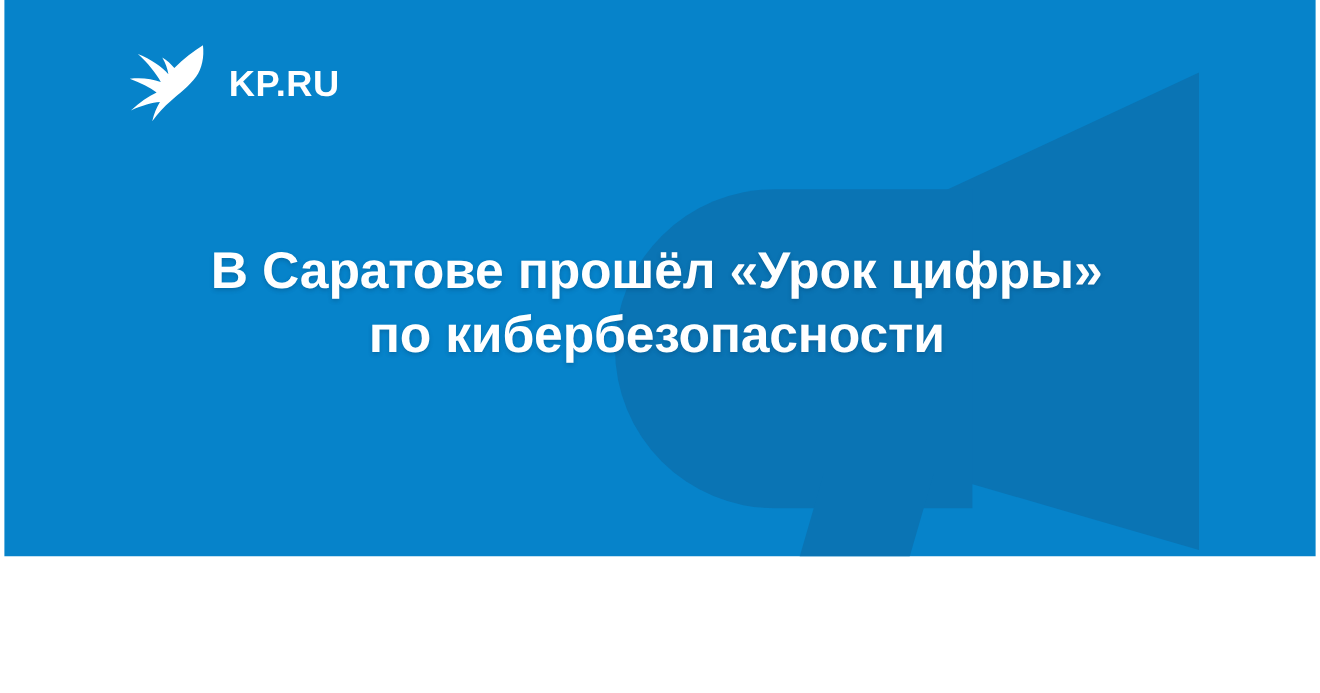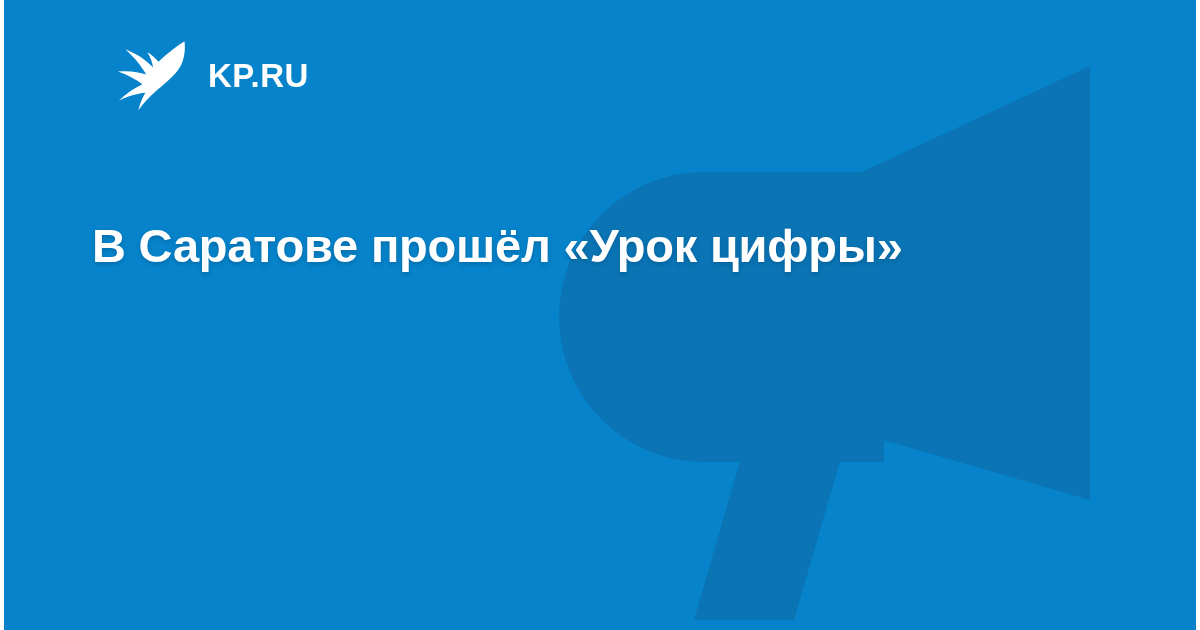--- a/index.html
+++ b/index.html
@@ -8,21 +8,21 @@
     padding: 0;
     background: #ffffff;
   }
   body {
     font-family: "Liberation Sans", "DejaVu Sans", sans-serif;
   }
 
   .card {
     position: relative;
     width: 1200px;
-    height: 630px;
+    height: 506px;
     overflow: hidden;
     background: #ffffff;
     box-sizing: border-box;
   }
 
   
   .canvas {
     position: absolute;
     left: 4px;
     top: 0;
@@ -75,20 +75,21 @@
     color: #ffffff;
     font-size: 47px;
     font-weight: bold;
     line-height: 58px;
     letter-spacing: -0.2px;
     text-shadow: 0 2px 4px rgba(0, 60, 100, 0.32);
   }
   .headline-line {
     display: block;
     white-space: nowrap;
+    text-align: center;
   }
 
   
   .category {
     position: absolute;
     left: 92px;
     top: 486px;
     display: flex;
     align-items: center;
     gap: 30px;
@@ -133,17 +134,18 @@
 
     <div class="brand">
       <svg class="brand-mark" viewBox="0 0 76 74" aria-hidden="true">
         <path d="M74.5 3.2 C66 8.5 57 15.5 48.5 23.8 C45.6 20.2 41.8 16.8 37.5 14.2 C40.6 19.4 42.3 24.6 43.1 29.4 C36.8 22.6 27.4 16.0 15.4 11.2 C24.6 19.6 31.8 28.6 36.2 36.6 C28.0 33.6 18.6 32.4 8.0 33.6 C18.0 37.2 26.2 41.6 32.4 46.2 C25.0 49.6 17.0 55.0 9.0 62.4 C19.4 57.8 28.2 55.4 35.4 54.8 C32.4 59.6 30.0 65.4 28.4 72.2 C34.0 64.6 39.6 58.6 45.0 54.0 C53.2 47.0 62.0 40.2 68.4 31.6 C73.6 24.6 75.8 13.6 74.5 3.2 Z" fill="#ffffff"></path>
       </svg>
       <span class="brand-name">KP.RU</span>
     </div>
 
     <h1 class="headline">
       <span class="headline-line">В Саратове прошёл «Урок цифры»</span>
+      <span class="headline-line">по кибербезопасности</span>
     </h1>
 
 
   </div>
 </div>
 
 </body></html>

